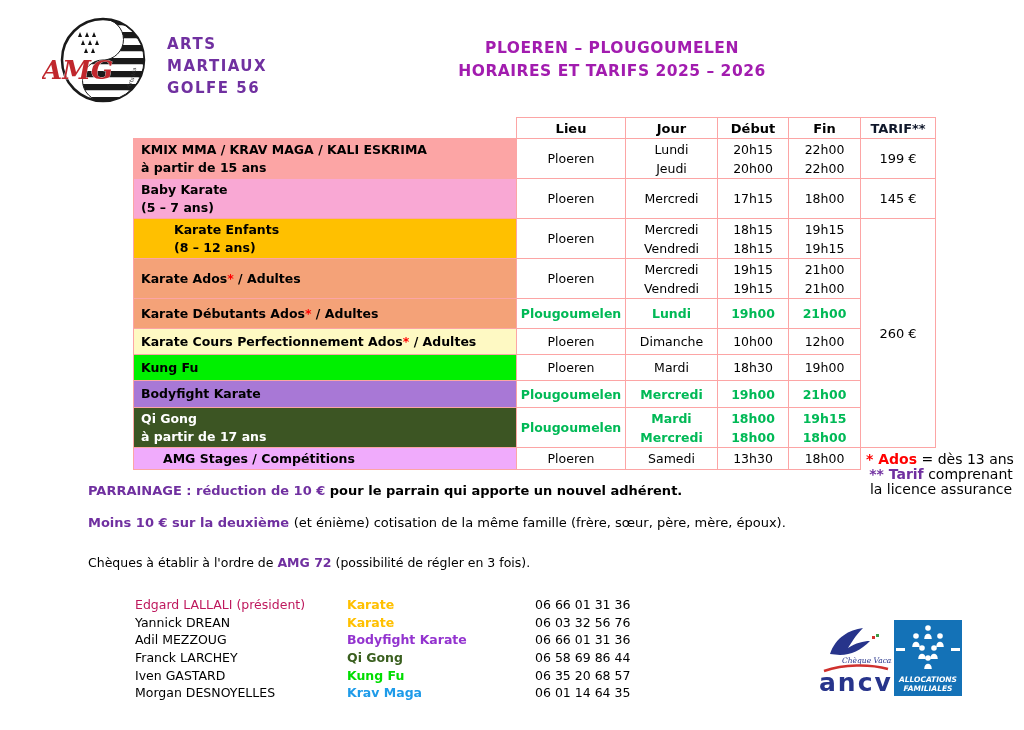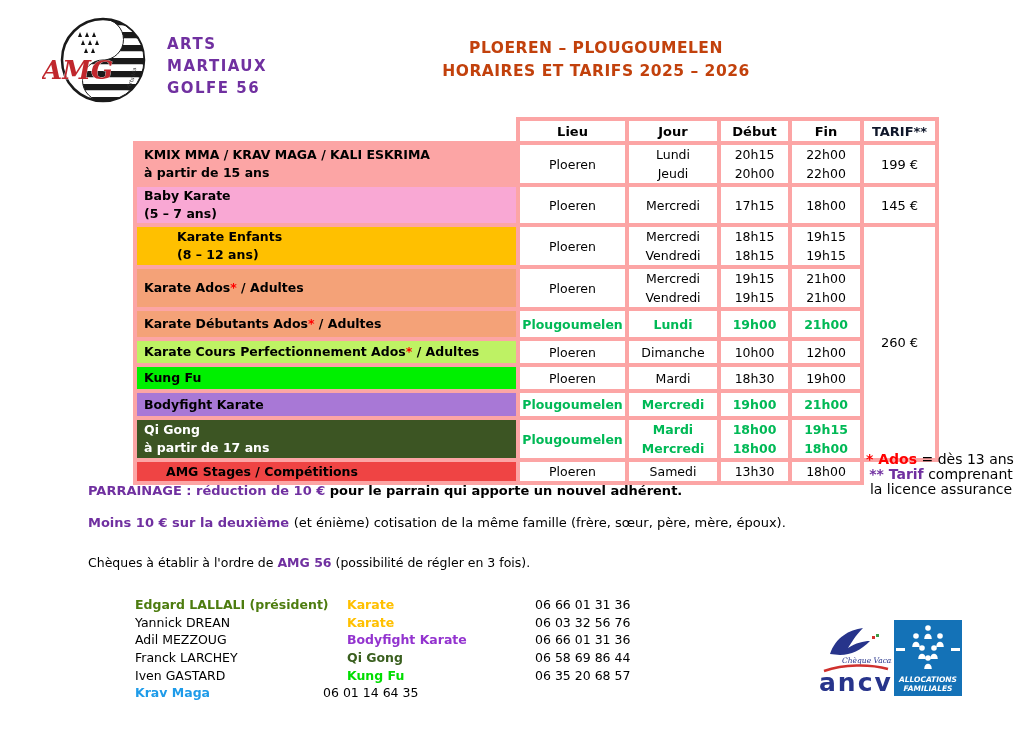--- a/index.html
+++ b/index.html
@@ -4,26 +4,26 @@
 <style>
   html,body{margin:0;padding:0;background:#fff;}
   .page{position:relative;width:1024px;height:730px;background:#fff;overflow:hidden;
         font-family:"DejaVu Sans",sans-serif;color:#000;}
 
   
   .amg-logo{position:absolute;left:42px;top:16px;width:120px;height:92px;}
   .amg-logo text{font-family:"DejaVu Serif",serif;}
   .club-name{position:absolute;left:167px;top:33px;color:#7030A0;font-weight:bold;
              font-size:15px;line-height:22px;letter-spacing:1.5px;}
-  .titles{position:absolute;left:340px;top:37px;width:512px;text-align:center;
-          color:#c2410c;font-weight:bold;font-size:15.5px;line-height:23px;letter-spacing:.5px;}
+  .titles{position:absolute;left:356px;top:37px;width:512px;text-align:center;
+          color:#a21caf;font-weight:bold;font-size:15.5px;line-height:23px;letter-spacing:.5px;}
 
   
   table.sched{position:absolute;left:133px;top:117px;border-collapse:collapse;table-layout:fixed;}
-  .sched th,.sched td{border:4px solid #fca5a5;text-align:center;vertical-align:middle;
+  .sched th,.sched td{border:1px solid #fca5a5;text-align:center;vertical-align:middle;
                       padding:0;font-size:12.5px;}
   .sched th{height:20px;font-size:13px;font-weight:bold;}
   .sched th.corner{border:none;background:#fff;}
   .sched th.tarif-head{color:#0f172a;}
   .sched td.act{text-align:left;padding-left:7px;font-weight:bold;}
   .sched td.act div{line-height:18px;}
   .sched td div{line-height:19px;}
   .sched td.green,.sched td.green div{color:#00B956;font-weight:bold;}
   .sched td.tarif{font-size:13px;}
 
@@ -204,21 +204,21 @@
             <div>Lundi</div>
           </td>
           <td class="green">
             <div>19h00</div>
           </td>
           <td class="green">
             <div>21h00</div>
           </td>
         </tr>
         <tr style="height: 26px;">
-          <td class="act" style="background: #bef264;">
+          <td class="act" style="background: #fef9c3;">
             <div><span>Karate Cours Perfectionnement Ados</span><span style="color: rgb(255, 0, 0);">*</span><span> / Adultes</span></div>
           </td>
           <td>
             <div>Ploeren</div>
           </td>
           <td>
             <div>Dimanche</div>
           </td>
           <td>
             <div>10h00</div>
@@ -276,21 +276,21 @@
           <td class="green">
             <div>18h00</div>
             <div>18h00</div>
           </td>
           <td class="green">
             <div>19h15</div>
             <div>18h00</div>
           </td>
         </tr>
         <tr style="height: 22px;">
-          <td class="act" style="background: #ef4444; padding-left: 29px;">
+          <td class="act" style="background: #f0abfc; padding-left: 29px;">
             <div><span>AMG Stages / Compétitions</span></div>
           </td>
           <td>
             <div>Ploeren</div>
           </td>
           <td>
             <div>Samedi</div>
           </td>
           <td>
             <div>13h30</div>
@@ -302,25 +302,25 @@
       </tbody>
   </table>
 
   <div class="fnote">
     <div><span style="color: rgb(255, 0, 0); font-weight: bold;">* Ados</span><span> = dès 13 ans</span></div>
     <div class="fn2"><span style="color: rgb(112, 48, 160); font-weight: bold;">** Tarif</span><span> comprenant la licence assurance</span></div>
   </div>
 
   <div class="note note-parrainage"><span style="color: rgb(112, 48, 160); font-weight: bold;">PARRAINAGE : réduction de 10 € </span><span style="font-weight: bold;">pour le parrain qui apporte un nouvel adhérent.</span></div>
   <div class="note note-famille"><span style="color: rgb(112, 48, 160); font-weight: bold;">Moins 10 € sur la deuxième </span><span>(et énième) cotisation de la même famille (frère, sœur, père, mère, époux).</span></div>
-  <div class="note note-cheques"><span>Chèques à établir à l'ordre de </span><span style="color: rgb(112, 48, 160); font-weight: bold;">AMG 56</span><span> (possibilité de régler en 3 fois).</span></div>
+  <div class="note note-cheques"><span>Chèques à établir à l'ordre de </span><span style="color: rgb(112, 48, 160); font-weight: bold;">AMG 72</span><span> (possibilité de régler en 3 fois).</span></div>
 
   <div class="contacts">
       <div class="contact-row">
-        <span class="c-name" style="color: #4d7c0f; font-weight: bold;">Edgard LALLALI (président)</span>
+        <span class="c-name" style="color: #be185d; font-weight: normal;">Edgard LALLALI (président)</span>
         <span class="c-disc" style="color: rgb(255, 192, 0);">Karate</span>
         <span class="c-phone">06 66 01 31 36</span>
       </div>
       <div class="contact-row">
         <span class="c-name">Yannick DREAN</span>
         <span class="c-disc" style="color: rgb(255, 192, 0);">Karate</span>
         <span class="c-phone">06 03 32 56 76</span>
       </div>
       <div class="contact-row">
         <span class="c-name">Adil MEZZOUG</span>
@@ -331,20 +331,21 @@
         <span class="c-name">Franck LARCHEY</span>
         <span class="c-disc" style="color: rgb(58, 95, 31);">Qi Gong</span>
         <span class="c-phone">06 58 69 86 44</span>
       </div>
       <div class="contact-row">
         <span class="c-name">Iven GASTARD</span>
         <span class="c-disc" style="color: rgb(0, 221, 0);">Kung Fu</span>
         <span class="c-phone">06 35 20 68 57</span>
       </div>
       <div class="contact-row">
+        <span class="c-name">Morgan DESNOYELLES</span>
         <span class="c-disc" style="color: rgb(30, 155, 233);">Krav Maga</span>
         <span class="c-phone">06 01 14 64 35</span>
       </div>
     </div>
 
   <svg class="ancv" viewBox="0 0 74 72">
     <g fill="#27348B">
       <path d="M12,30 C18,13 31,6 45,4 C37,12 34,18 30,24 C38,19 45,17 52,17 C43,26 33,31 22,31 Z"></path>
     </g>
     <rect x="54" y="12" width="3" height="3" fill="#D0312D"></rect>

